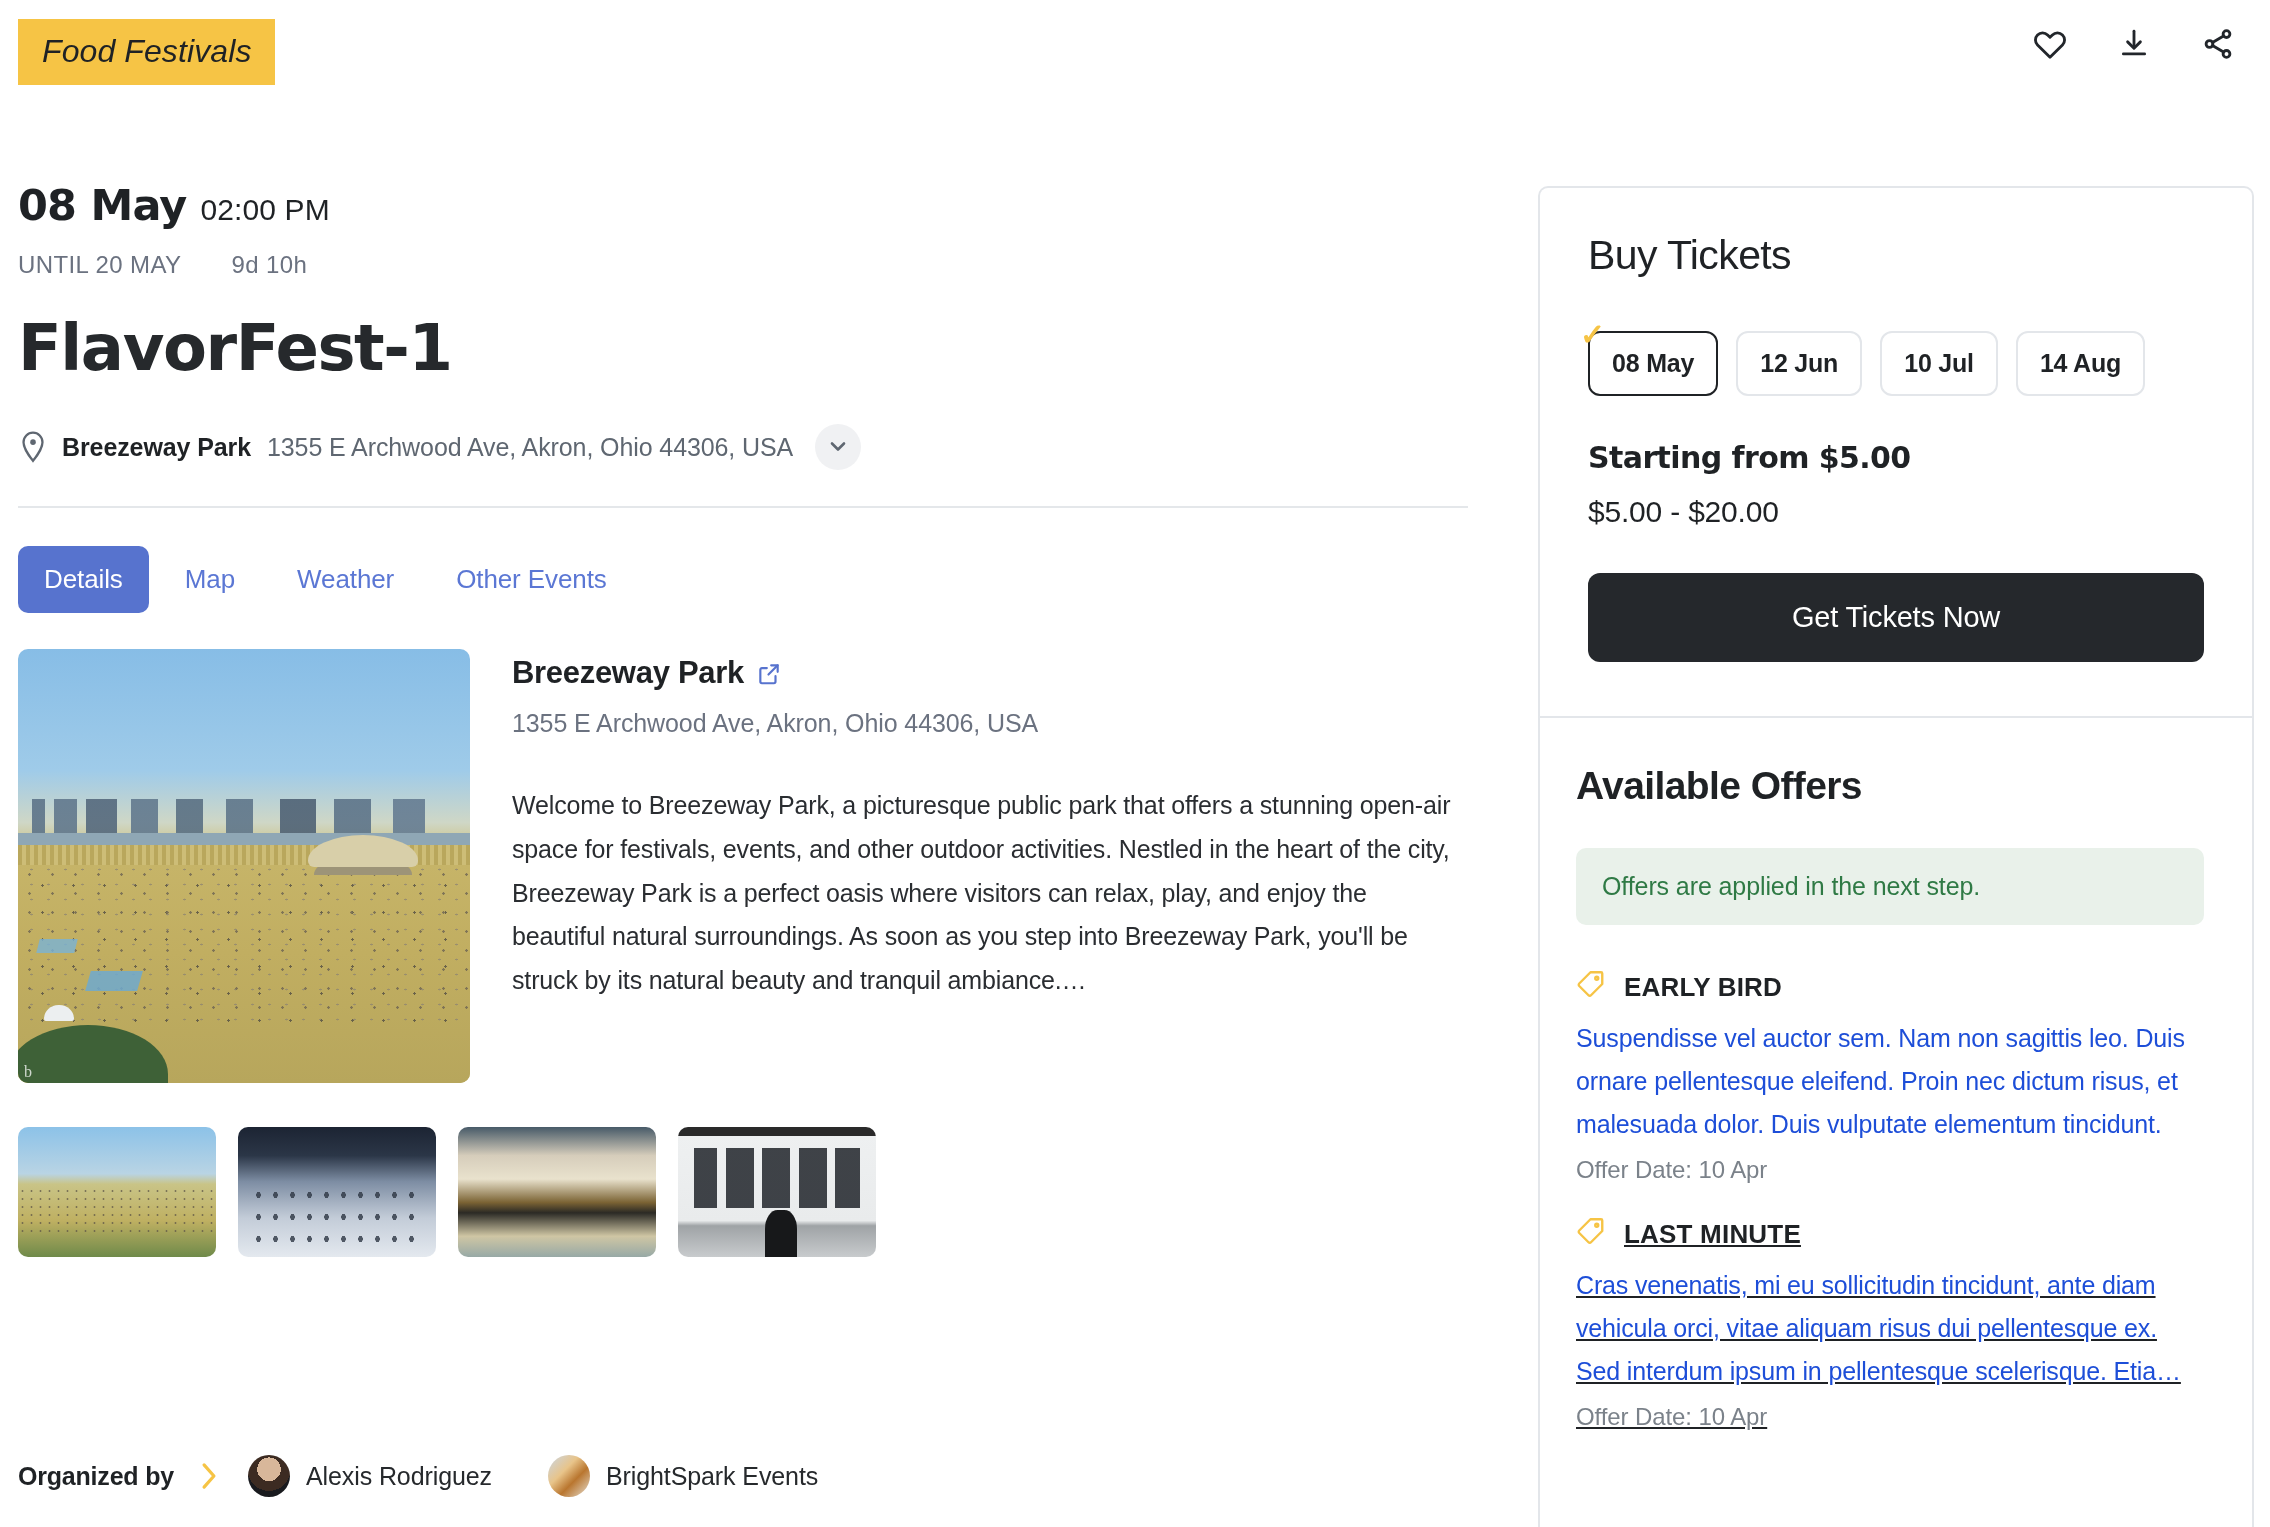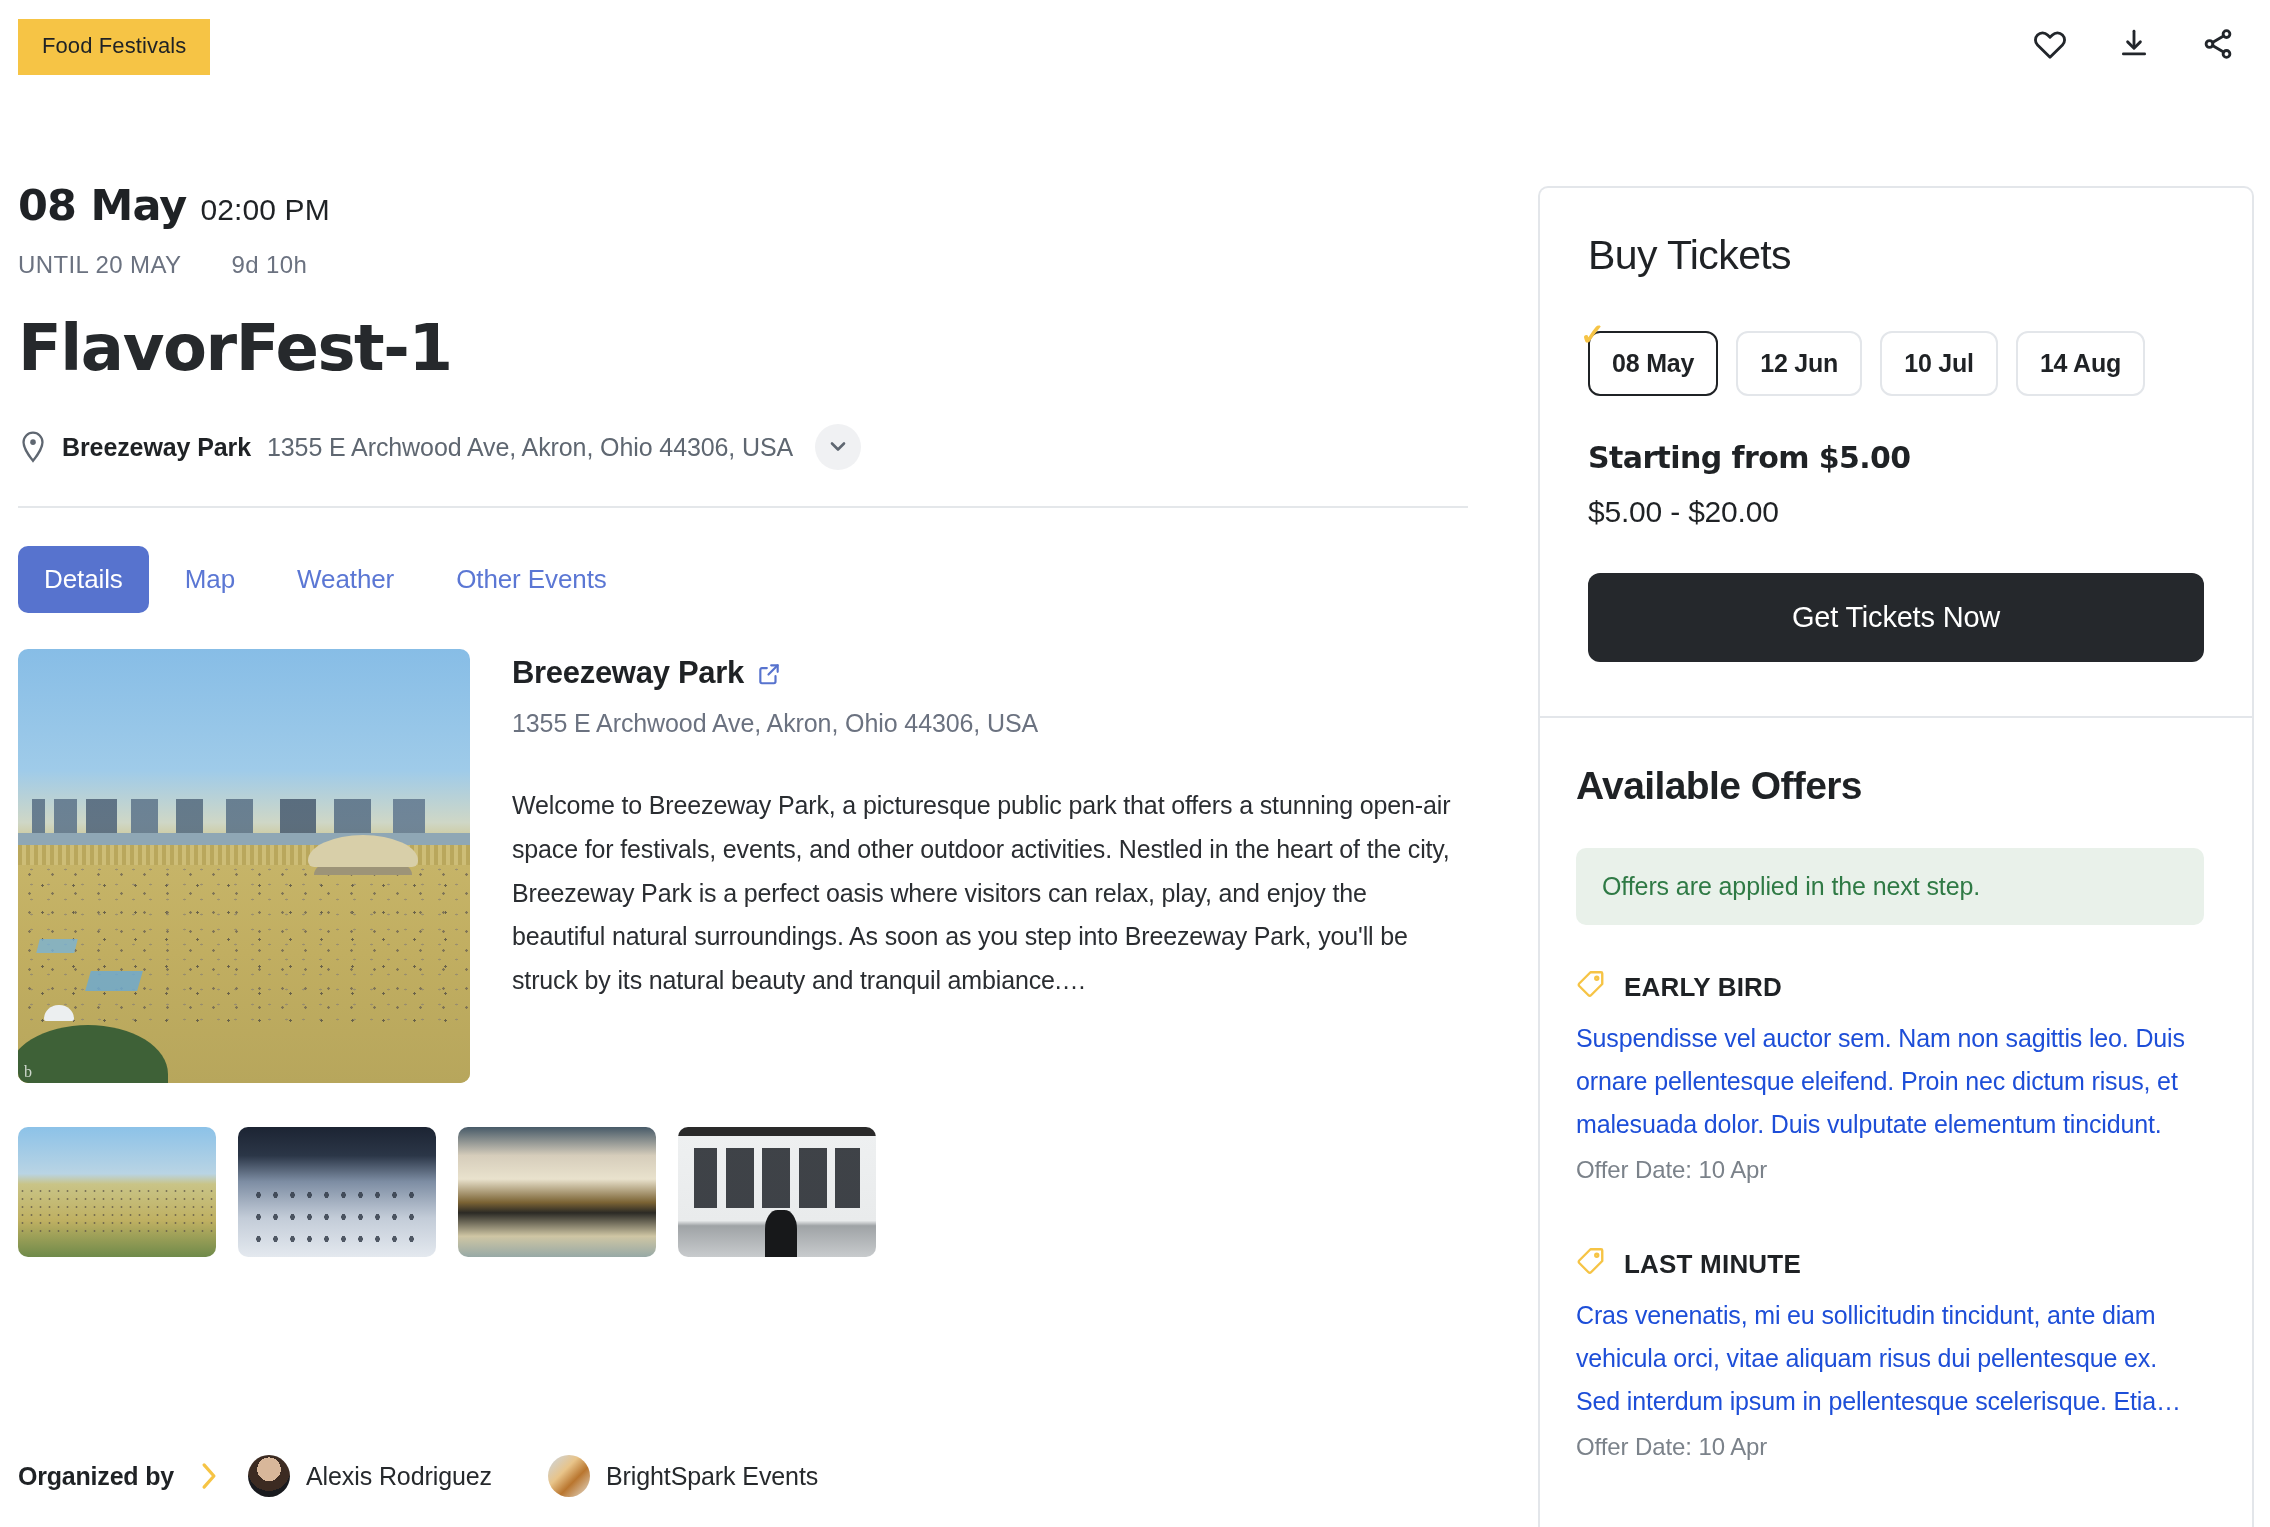--- a/index.html
+++ b/index.html
@@ -22,25 +22,26 @@
   .topbar {
     position: absolute;
     left: 0; top: 0;
     width: 2270px; height: 92px;
   }
   .category-badge {
     position: absolute;
     left: 18px; top: 19px;
     background: #f6c445;
     color: #1f2225;
-    font-size: 22px;
+    font-size: 32px;
     line-height: 1;
     padding: 16px 24px 18px 24px;
     letter-spacing: 0.1px;
     white-space: nowrap;
+    font-style: italic;
   }
   .topbar-actions {
     position: absolute;
     right: 30px; top: 22px;
     display: flex;
     align-items: center;
     gap: 40px;
   }
   .icon-btn {
     width: 44px; height: 44px;
@@ -415,21 +416,21 @@
   .offers-note {
     margin-top: 40px;
     background: #e9f1ea;
     border-radius: 10px;
     padding: 24px 26px;
     color: #2f7a45;
     font-size: 25px;
     letter-spacing: -0.1px;
   }
   .offer { margin-top: 44px; }
-  .offer + .offer { margin-top: 62px; }
+  .offer + .offer { margin-top: 32px; text-decoration: underline; }
   .offer-head { display: flex; align-items: flex-end; gap: 18px; }
   .offer-name {
     font-weight: 700;
     font-size: 26px;
     color: #1f2225;
     letter-spacing: 0.2px;
   }
   .offer-desc {
     margin-top: 14px;
     font-size: 25px;

